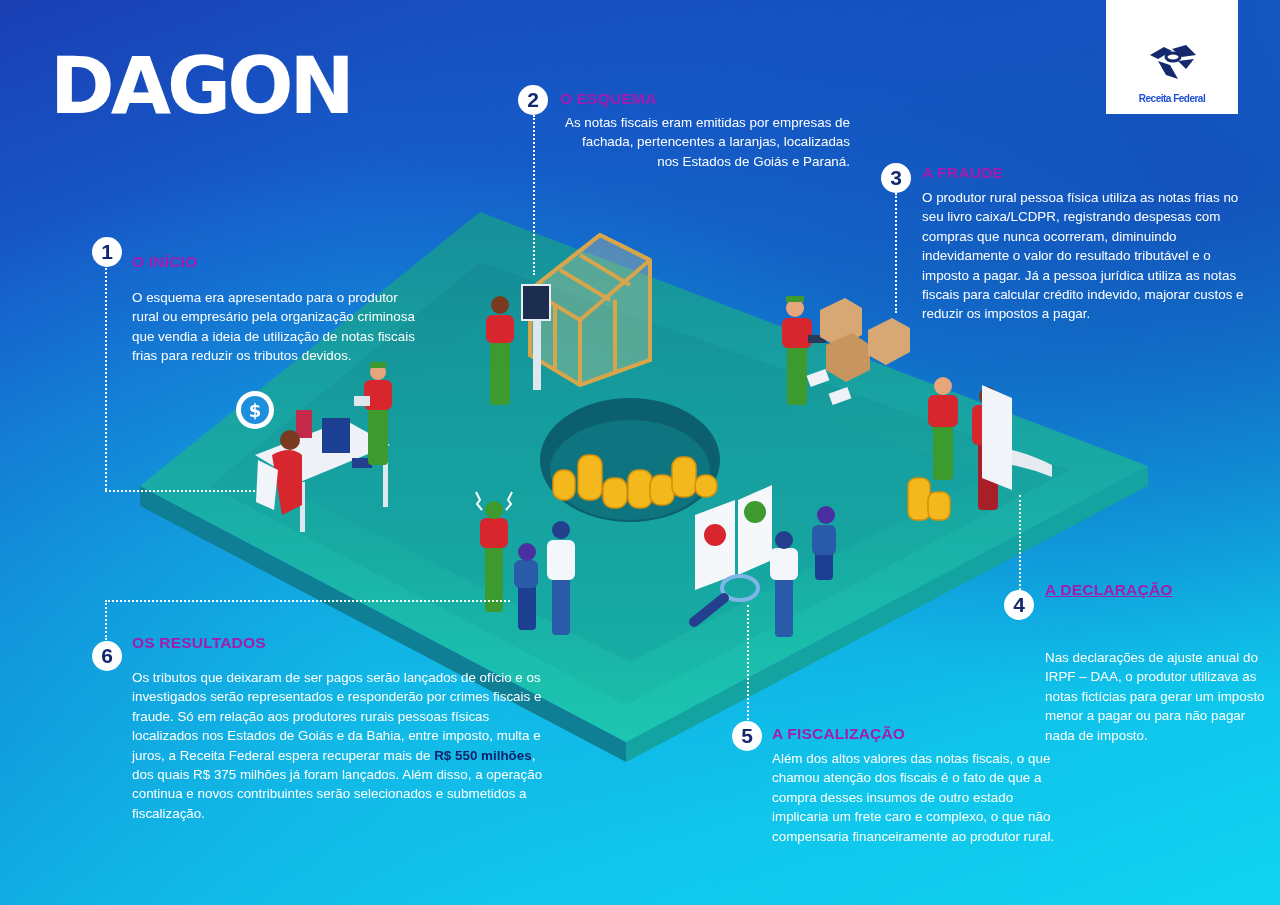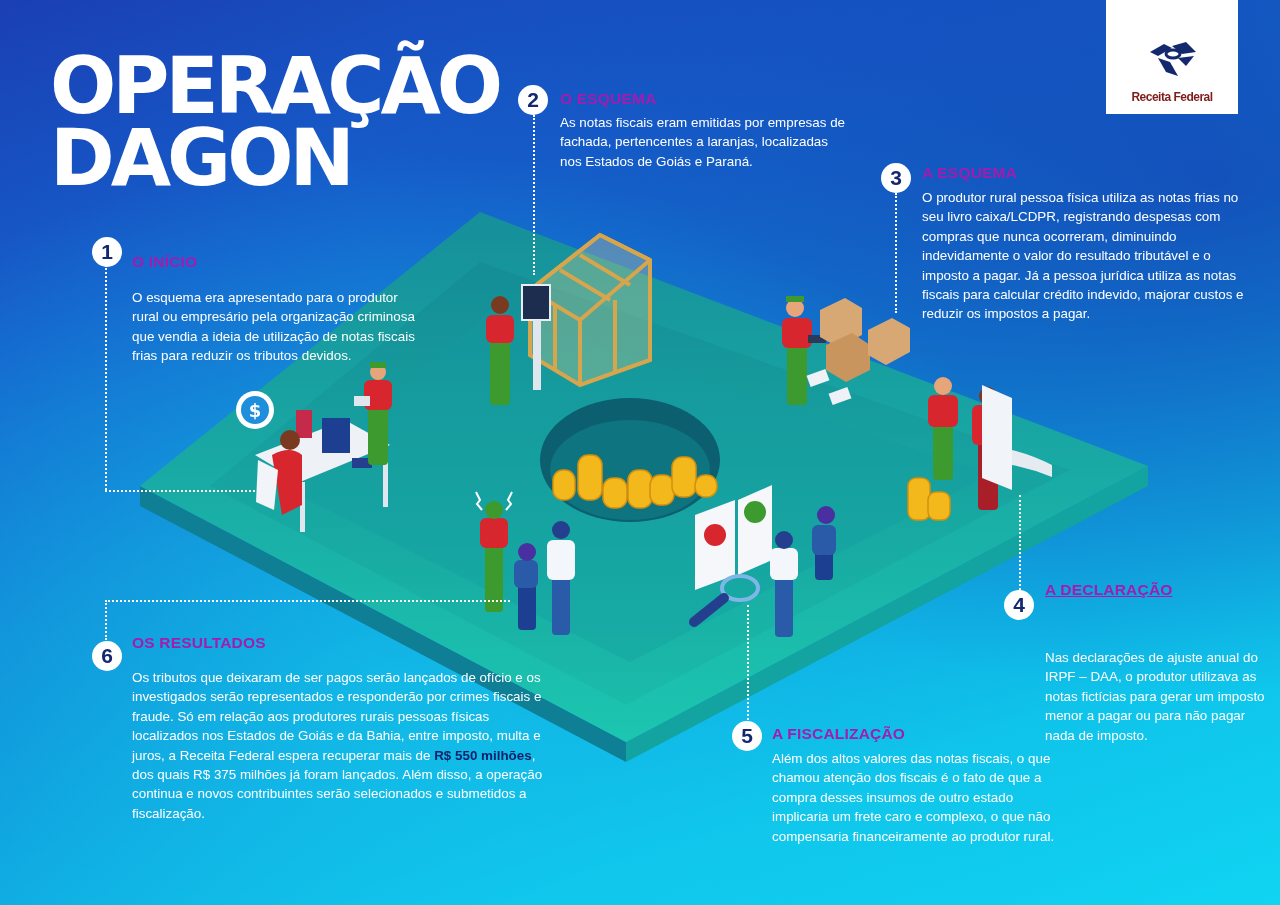--- a/index.html
+++ b/index.html
@@ -7,21 +7,21 @@
     font-family: "Liberation Sans", sans-serif;
     background: linear-gradient(160deg, #1a3fb4 0%, #1560cc 25%, #0f8fd8 55%, #0fc3ea 80%, #10d4f2 100%); }
   .bg-glow { position:absolute; inset:0;
     background: radial-gradient(ellipse at 30% 75%, rgba(20,210,240,0.55) 0%, rgba(20,210,240,0) 55%),
                 radial-gradient(ellipse at 95% 20%, rgba(20,50,170,0.6) 0%, rgba(20,50,170,0) 50%); }
   svg.scene { position:absolute; left:0; top:0; }
   .title { position:absolute; left:50px; top:50px; color:#fff; font-weight:900;
     font-family:"DejaVu Sans", sans-serif; font-size:78px; line-height:72px; letter-spacing:-4px; }
   .logo { position:absolute; left:1106px; top:0; width:132px; height:114px; background:#fff;
     display:flex; flex-direction:column; align-items:center; justify-content:flex-end; padding-bottom:10px; box-sizing:border-box; }
-  .logo-text { color:#7f1d1d; font-weight:bold; font-size:12px; letter-spacing:-0.5px; margin-top:12px; }
+  .logo-text { color:#1d4ed8; font-weight:bold; font-size:10px; letter-spacing:-0.5px; margin-top:12px; }
   .badge { position:absolute; width:30px; height:30px; border-radius:50%; background:#fff; color:#14286e;
     font-weight:bold; font-size:21px; display:flex; align-items:center; justify-content:center; }
   .sec-title { position:absolute; color:#a21caf; font-weight:bold; font-size:15.5px; white-space:nowrap; letter-spacing:0.2px; }
   .sec-body { position:absolute; color:#fff; font-size:13.4px; line-height:19.4px; }
   .sec-body .hl { color:#10226a; font-weight:bold;margin-top:22px; }
   .dotline { position:absolute; border-left:2px dotted #fff; width:0; }
   .doth { position:absolute; border-top:2px dotted #fff; height:0; }
 </style>
 </head>
 <body>
@@ -170,21 +170,20 @@
     <rect x="552" y="575" width="18" height="60" rx="4" fill="#2a5ba8"></rect>
     <rect x="547" y="540" width="28" height="40" rx="6" fill="#f3f6fa"></rect>
     <circle cx="561" cy="530" r="9" fill="#243f8e"></circle>
     <rect x="518" y="580" width="18" height="50" rx="4" fill="#1d3f91"></rect>
     <rect x="514" y="560" width="24" height="28" rx="6" fill="#2a5ba8"></rect>
     <circle cx="527" cy="552" r="9" fill="#4a2fa0"></circle>
   </g>
 </svg>
 
 <div class="title">
-  <div>OPERAÇÃO</div>
   <div>DAGON</div>
 </div>
 
 <div class="logo">
   <svg width="60" height="40" viewBox="0 0 60 40">
     <polygon points="8,14 22,6 30,10 16,18" fill="#14286e"></polygon>
     <polygon points="30,8 44,4 54,14 40,16" fill="#14286e"></polygon>
     <ellipse cx="31" cy="16" rx="7" ry="4" fill="none" stroke="#14286e" stroke-width="3"></ellipse>
     <polygon points="16,20 28,24 36,38 24,34" fill="#14286e"></polygon>
     <polygon points="36,20 52,18 44,28" fill="#14286e"></polygon>
@@ -197,27 +196,27 @@
   <div class="doth" style="left:105px;top:490px;width:150px;"></div>
   <div class="badge" style="left:92px;top:237px;">1</div>
   <div class="sec-title" style="left:132px;top:253px;">O INÍCIO</div>
   <div class="sec-body" style="left:132px;top:264px;width:290px;margin-top:24px;">O esquema era apresentado para o produtor rural ou empresário pela organização criminosa que vendia a ideia de utilização de notas fiscais frias para reduzir os tributos devidos.</div>
 </div>
 
 <div>
   <div class="dotline" style="left:533px;top:115px;height:160px;"></div>
   <div class="badge" style="left:518px;top:85px;">2</div>
   <div class="sec-title" style="left:560px;top:90px;">O ESQUEMA</div>
-  <div class="sec-body" style="left:560px;top:113px;width:290px;">As notas fiscais eram emitidas por empresas de fachada, pertencentes a laranjas, localizadas nos Estados de Goiás e Paraná.</div>
+  <div class="sec-body" style="left:560px;top:113px;width:290px;text-align:right;">As notas fiscais eram emitidas por empresas de fachada, pertencentes a laranjas, localizadas nos Estados de Goiás e Paraná.</div>
 </div>
 
 <div>
   <div class="dotline" style="left:895px;top:193px;height:120px;"></div>
   <div class="badge" style="left:881px;top:163px;">3</div>
-  <div class="sec-title" style="left:922px;top:164px;">A ESQUEMA</div>
+  <div class="sec-title" style="left:922px;top:164px;">A FRAUDE</div>
   <div class="sec-body" style="left:922px;top:188px;width:330px;">O produtor rural pessoa física utiliza as notas frias no seu livro caixa/LCDPR, registrando despesas com compras que nunca ocorreram, diminuindo indevidamente o valor do resultado tributável e o imposto a pagar. Já a pessoa jurídica utiliza as notas fiscais para calcular crédito indevido, majorar custos e reduzir os impostos a pagar.</div>
 </div>
 
 <div>
   <div class="dotline" style="left:1019px;top:495px;height:95px;"></div>
   <div class="badge" style="left:1004px;top:590px;">4</div>
   <div class="sec-title" style="left:1045px;top:581px;text-decoration:underline;">A DECLARAÇÃO</div>
   <div class="sec-body" style="left:1045px;top:648px;width:225px;">Nas declarações de ajuste anual do IRPF – DAA, o produtor utilizava as notas fictícias para gerar um imposto menor a pagar ou para não pagar nada de imposto.</div>
 </div>
 

